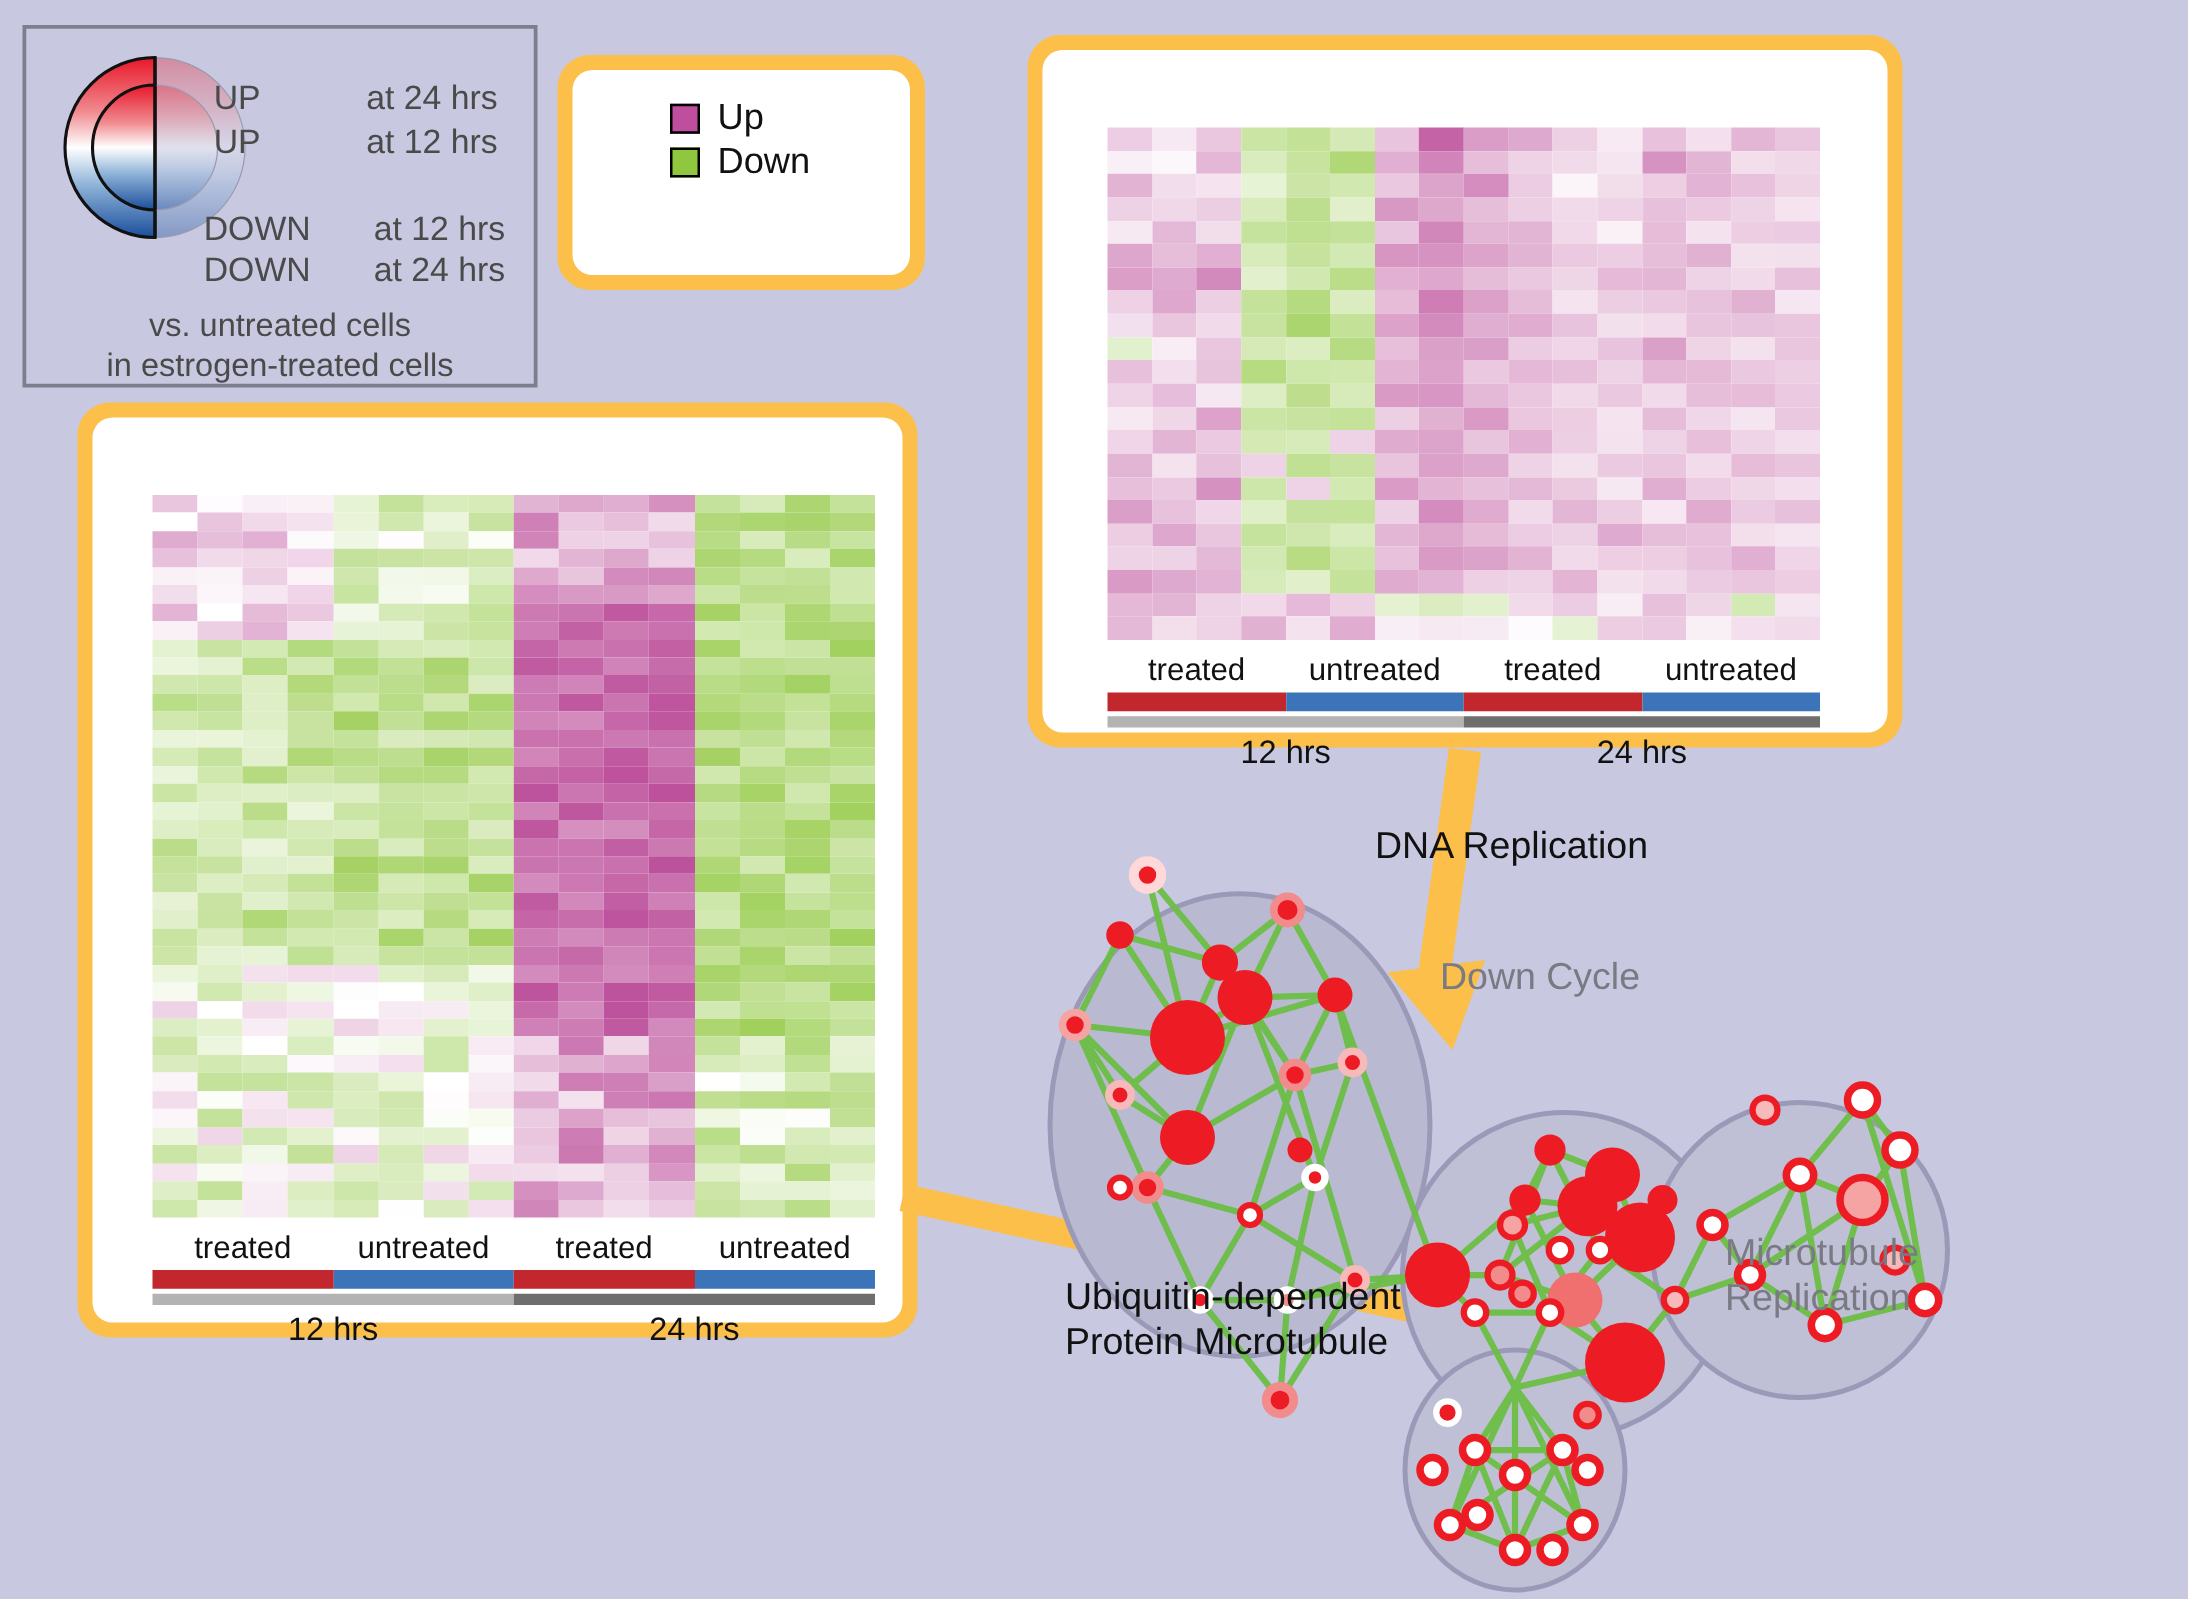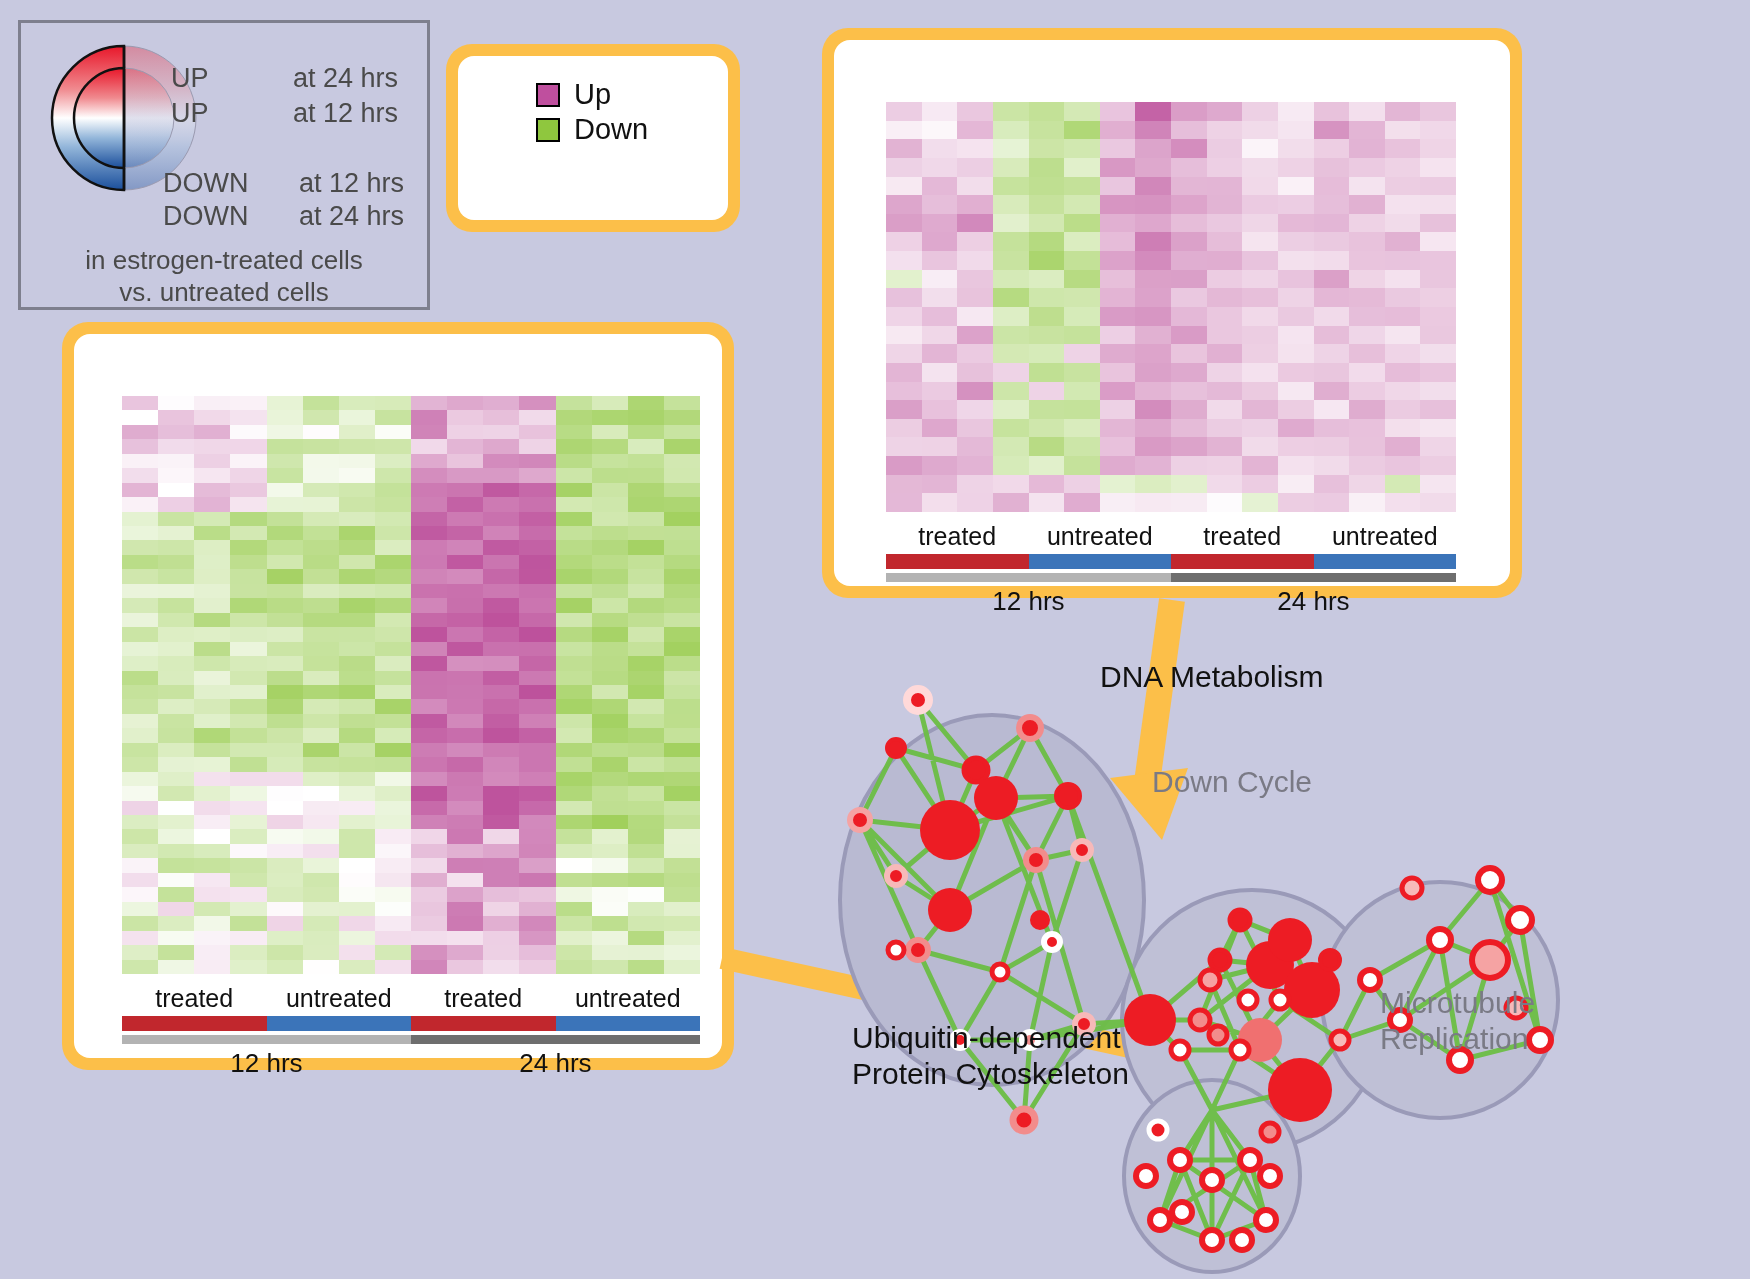--- a/index.html
+++ b/index.html
@@ -115,22 +115,22 @@
     <div class="wl-row" id="wl-up24">UP</div>
     <div class="wl-row" id="wl-up12">UP</div>
     <div class="wl-row" id="wl-dn12">DOWN</div>
     <div class="wl-row" id="wl-dn24">DOWN</div>
     <div class="wl-row" id="wl-at24">at 24 hrs</div>
     <div class="wl-row" id="wl-at12">at 12 hrs</div>
     <div class="wl-row" id="wl-at12b">at 12 hrs</div>
     <div class="wl-row" id="wl-at24b">at 24 hrs</div>
 
     <div id="wl-caption">
+      <div>vs. untreated cells</div>
       <div>in estrogen-treated cells</div>
-      <div>vs. untreated cells</div>
     </div>
   </div>
 
   <div class="opanel" id="updown-panel">
     <div class="inner">
       <div class="ud-items">
         <div class="ud-item">
           <span class="swatch sw-up"></span>
           <span class="ud-label">Up</span>
         </div>
@@ -1295,21 +1295,21 @@
         <circle cx="412" cy="560" r="10" fill="#ffffff" stroke="#ed1c24" stroke-width="6"></circle>
         <circle cx="346" cy="556" r="10" fill="#ffffff" stroke="#ed1c24" stroke-width="6"></circle>
         <circle cx="470" cy="556" r="10" fill="#ffffff" stroke="#ed1c24" stroke-width="6"></circle>
         <circle cx="382" cy="592" r="10" fill="#ffffff" stroke="#ed1c24" stroke-width="6"></circle>
         <circle cx="442" cy="620" r="10" fill="#ffffff" stroke="#ed1c24" stroke-width="6"></circle>
         <circle cx="358" cy="510" r="9" fill="#ed1c24" stroke="#ffffff" stroke-width="5"></circle>
         <circle cx="470" cy="512" r="9" fill="#f28c8c" stroke="#ed1c24" stroke-width="5"></circle>
       </g>
     </svg>
 
-    <div class="net-label" id="lbl-dna">DNA Metabolism</div>
+    <div class="net-label" id="lbl-dna">DNA Replication</div>
     <div class="net-label" id="lbl-cc">Down Cycle</div>
     <div class="net-label" id="lbl-mt">Microtubule
 Replication</div>
     <div class="net-label" id="lbl-ubq">Ubiquitin-dependent
-Protein Cytoskeleton</div>
+Protein Microtubule</div>
   </div>
 
 </div>
 
 </body></html>

